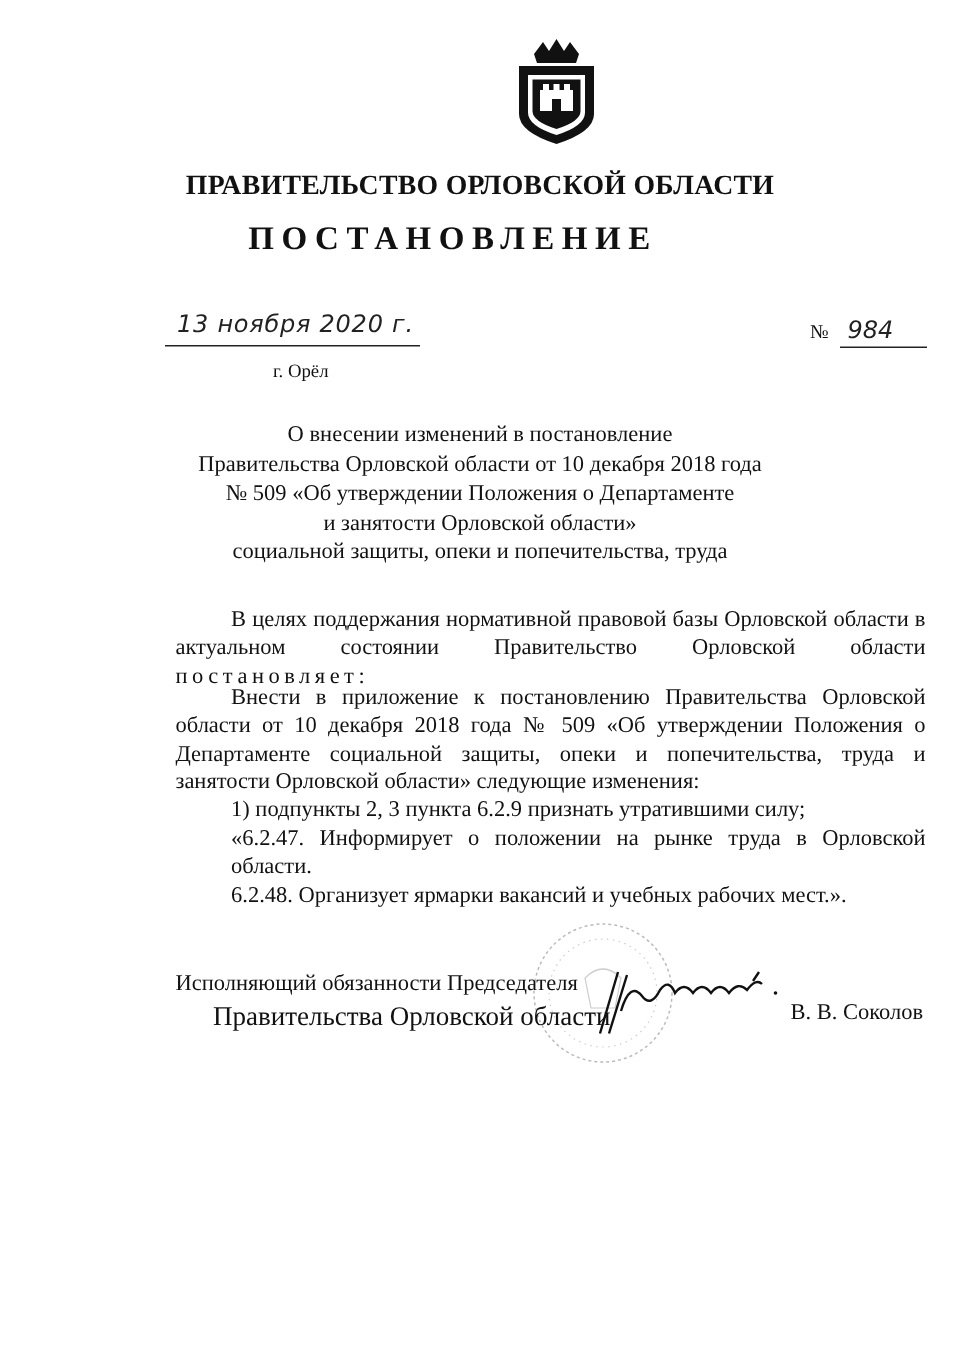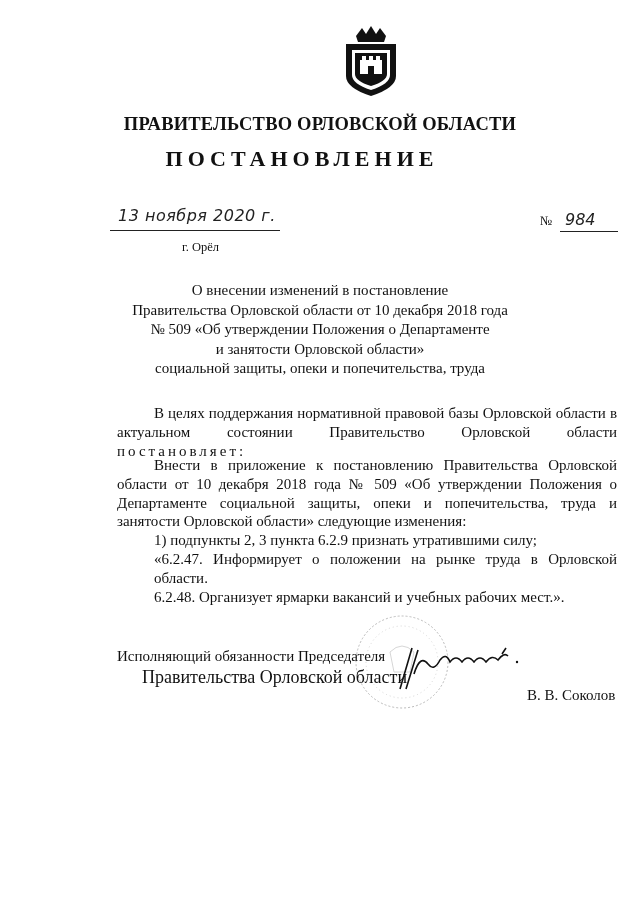--- a/index.html
+++ b/index.html
@@ -17,21 +17,21 @@
   .num-hand { left:565px; top:210px; font-family:"DejaVu Sans",sans-serif; font-style:italic; font-size:16px; color:#222; }
   .title { left:0; width:640px; top:281px; text-align:center; font-size:15px; line-height:19.6px; }
   .body { left:117px; width:500px; font-size:15px; line-height:18.8px; text-align:justify; }
   .p1 { top:404px; }
   .p2 { top:456px; }
   .indent { text-indent:37px; }
   .li { padding-left:37px; }
   .spaced { letter-spacing:3px;margin-top:32px; }
   .sig-role1 { left:117px; top:648px; font-size:15px; }
   .sig-role2 { left:142px; top:667px; font-size:18px; }
-  .sig-name { left:527px; top:667px; font-size:15px;margin-top:20px; }
+  .sig-name { left:527px; top:667px; font-size:15px; }
   .stamp { left:352px; top:612px; width:100px; height:100px; }
   .signature { left:390px; top:634px; width:140px; height:60px; }
 </style>
 </head>
 <body>
 
 <div class="abs emblem">
   <svg width="62" height="72" viewBox="0 0 62 72">
     <path d="M16 10 L22 2 L26 8 L31 0 L36 8 L40 2 L46 10 L44 16 L18 16 Z" fill="#111"></path>
     <path d="M6 18 L56 18 L56 50 Q56 62 31 70 Q6 62 6 50 Z" fill="#111"></path>

